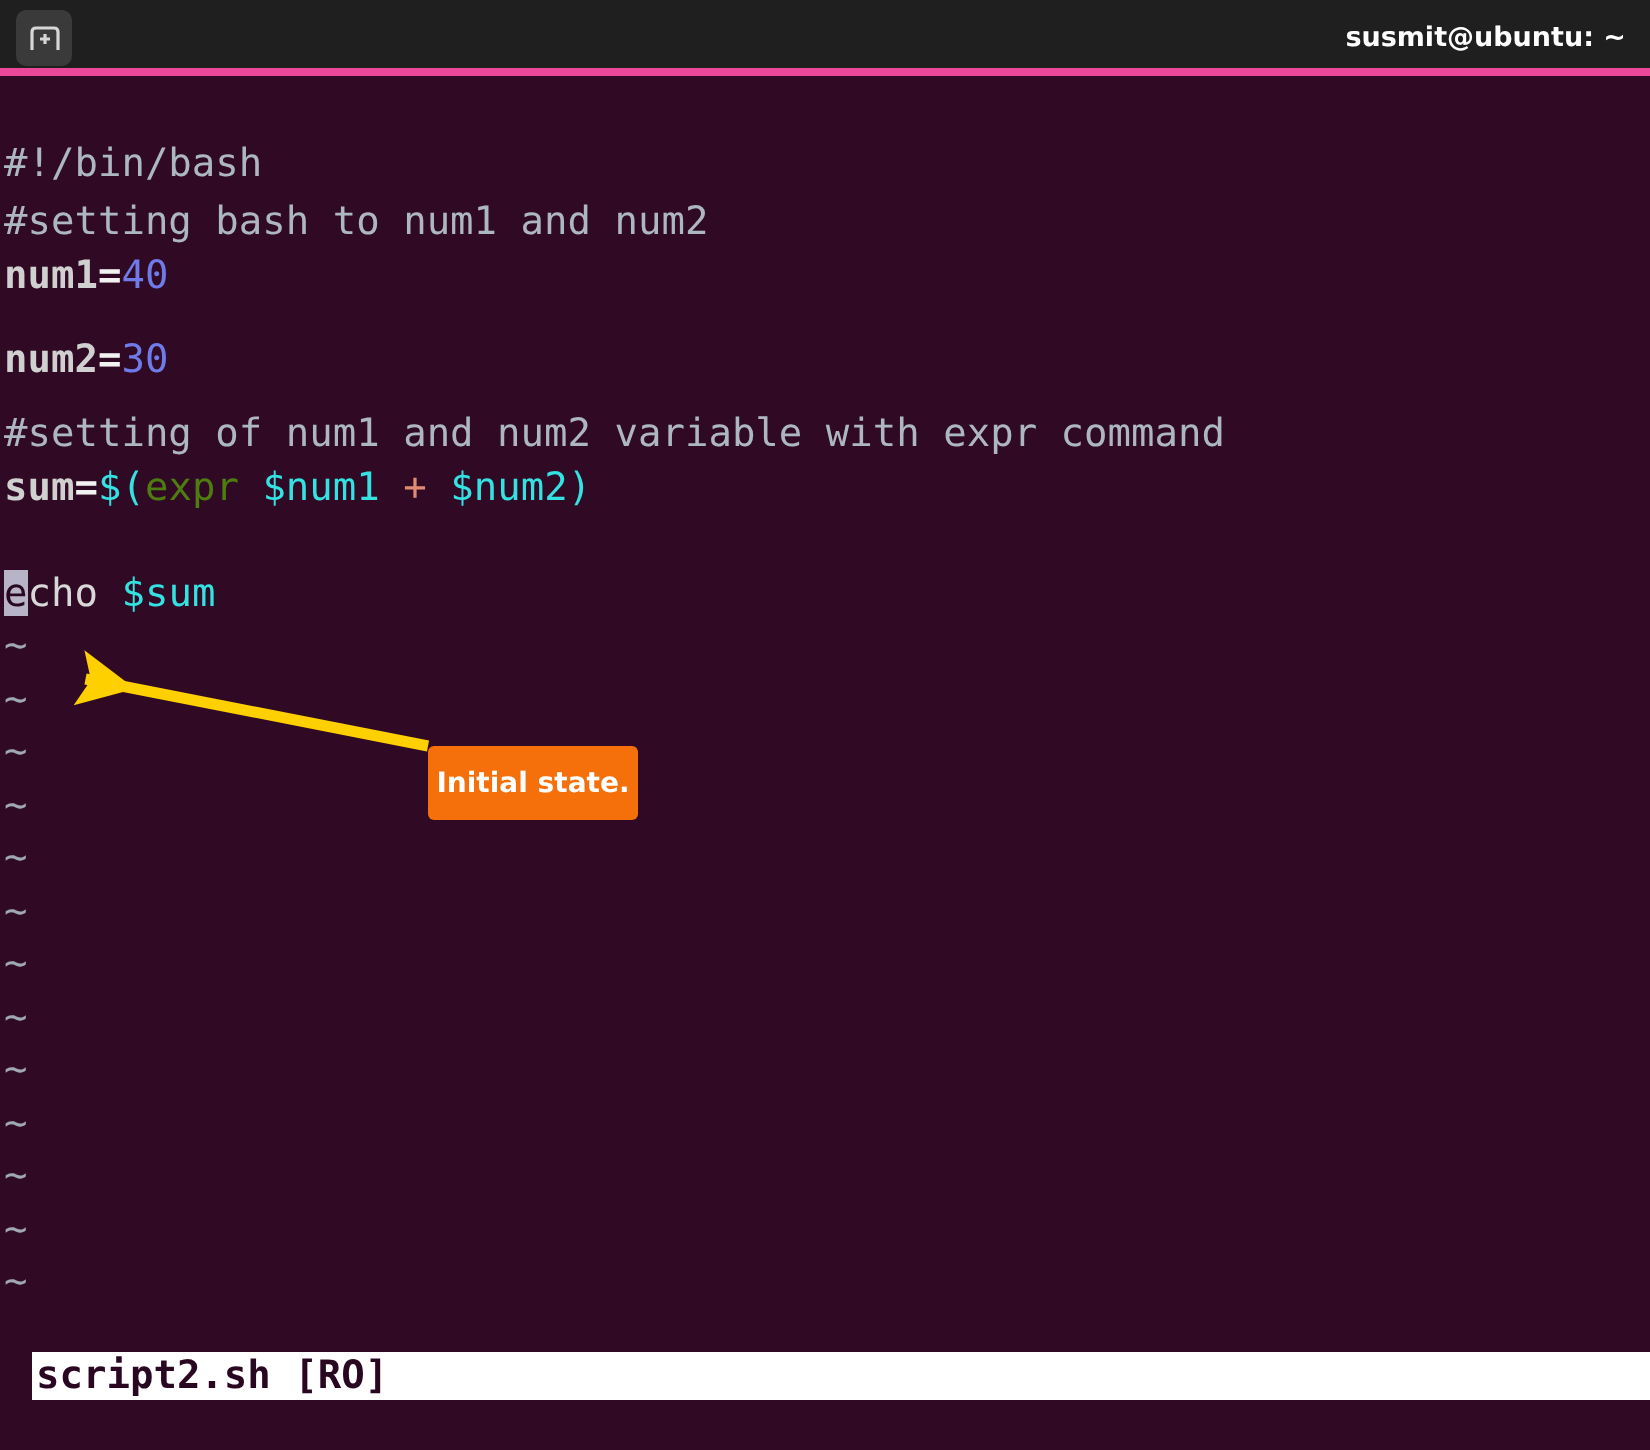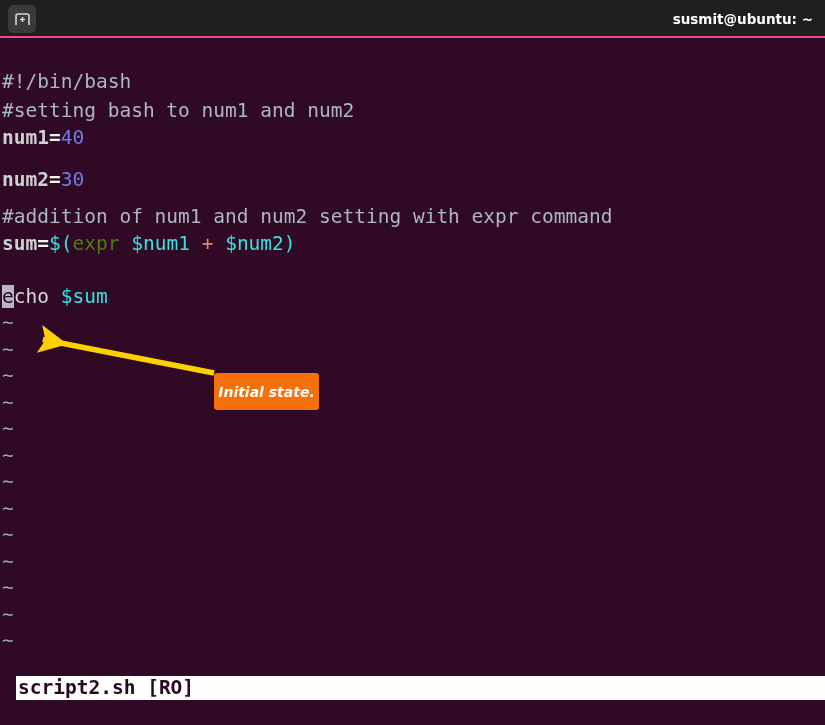--- a/index.html
+++ b/index.html
@@ -23,21 +23,21 @@
     overflow: hidden;
   }
 
   
   .titlebar {
     position: absolute;
     left: 0; top: 0;
     width: 825px;
     height: 38px;
     background: #1f1f1f;
-    border-bottom: 2px solid #ec4899;
+    border-bottom: 4px solid #ec4899;
     box-sizing: border-box;
     display: flex;
     align-items: center;
   }
   .newtab-btn {
     position: absolute;
     left: 8px;
     top: 5px;
     width: 28px;
     height: 28px;
@@ -137,21 +137,20 @@
     position: absolute;
     left: 214px;
     top: 373px;
     width: 105px;
     height: 37px;
     background: #f5700a;
     border-radius: 3px;
     display: flex;
     align-items: center;
     justify-content: center;
-    font-style: italic;
   }
   .anno-label {
     color: #ffffff;
     font-family: "DejaVu Sans", "Liberation Sans", sans-serif;
     font-size: 14px;
     font-weight: bold;
     white-space: nowrap;
   }
 </style>
 </head>
@@ -170,21 +169,21 @@
   </div>
 
   <div class="term">
     <div id="code-lines">
         <div class="line" style="top: 7px; margin-top: 24px;"><span class="c-comment">#!/bin/bash</span></div>
         <div class="line" style="top: 33.5px;">&nbsp;</div>
         <div class="line" style="top: 60px;"><span class="c-comment">#setting bash to num1 and num2</span></div>
         <div class="line" style="top: 86.5px;"><span class="c-var">num1</span><span class="c-eq">=</span><span class="c-num">40</span></div>
         <div class="line" style="top: 129px;"><span class="c-var">num2</span><span class="c-eq">=</span><span class="c-num">30</span></div>
         <div class="line" style="top: 139.5px;">&nbsp;</div>
-        <div class="line" style="top: 166px;"><span class="c-comment">#addition of num1 and num2 setting with expr command</span></div>
+        <div class="line" style="top: 166px;"><span class="c-comment">#setting of num1 and num2 variable with expr command</span></div>
         <div class="line" style="top: 192.5px;"><span class="c-var">sum</span><span class="c-eq">=</span><span class="c-subst">$(</span><span class="c-plain">expr</span><span class="c-plain"> </span><span class="c-subst">$num1</span><span class="c-plain"> </span><span class="c-op">+</span><span class="c-plain"> </span><span class="c-subst">$num2)</span></div>
         <div class="line" style="top: 219px;">&nbsp;</div>
         <div class="line" style="top: 245.5px;"><span class="cursor">e</span><span class="c-plainw">cho</span><span class="c-plainw"> </span><span class="c-subst">$sum</span></div>
       </div>
     <div id="tilde-lines">
         <div class="line c-tilde" style="top: 272px;">~</div>
         <div class="line c-tilde" style="top: 298.5px;">~</div>
         <div class="line c-tilde" style="top: 325px;">~</div>
         <div class="line c-tilde" style="top: 351.5px;">~</div>
         <div class="line c-tilde" style="top: 378px;">~</div>

